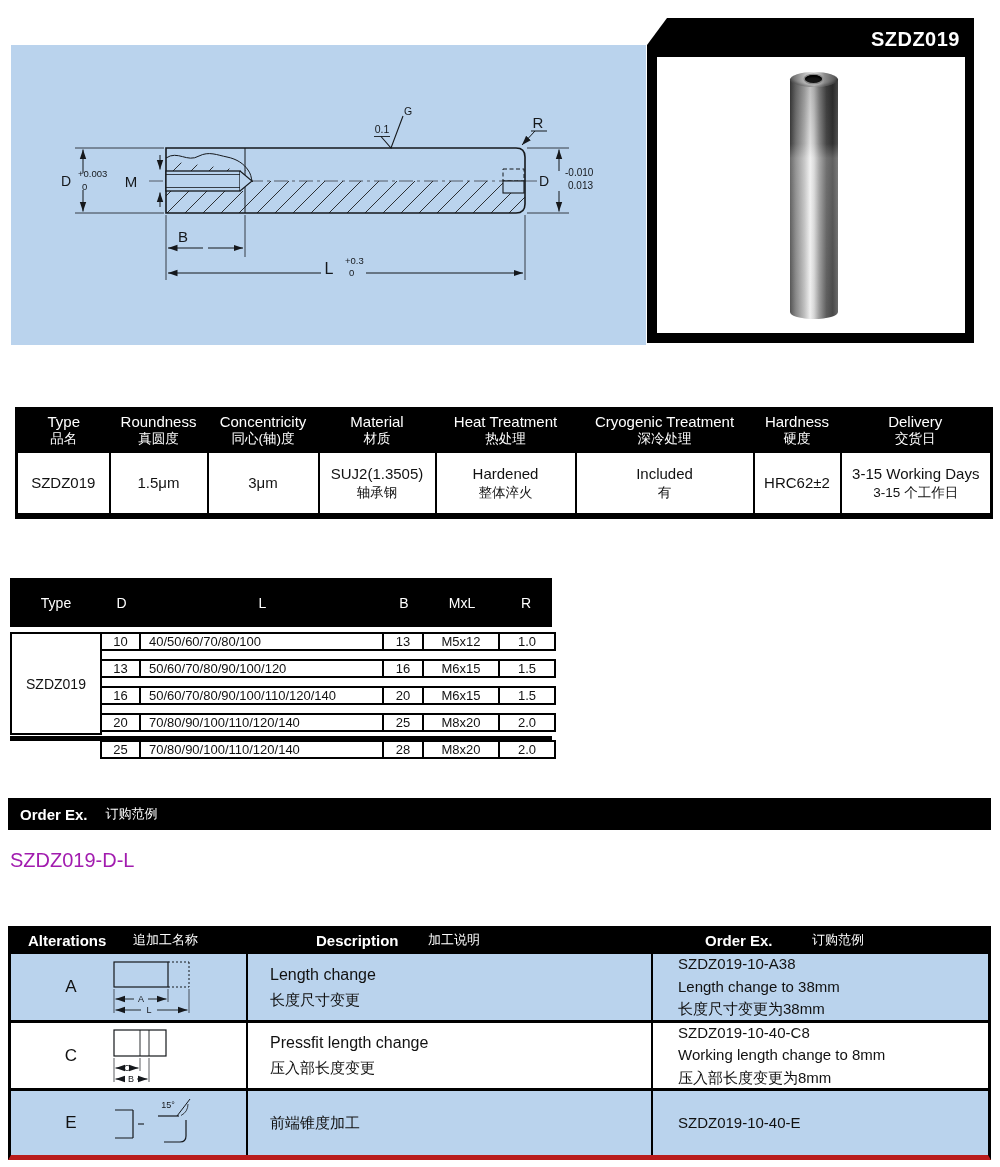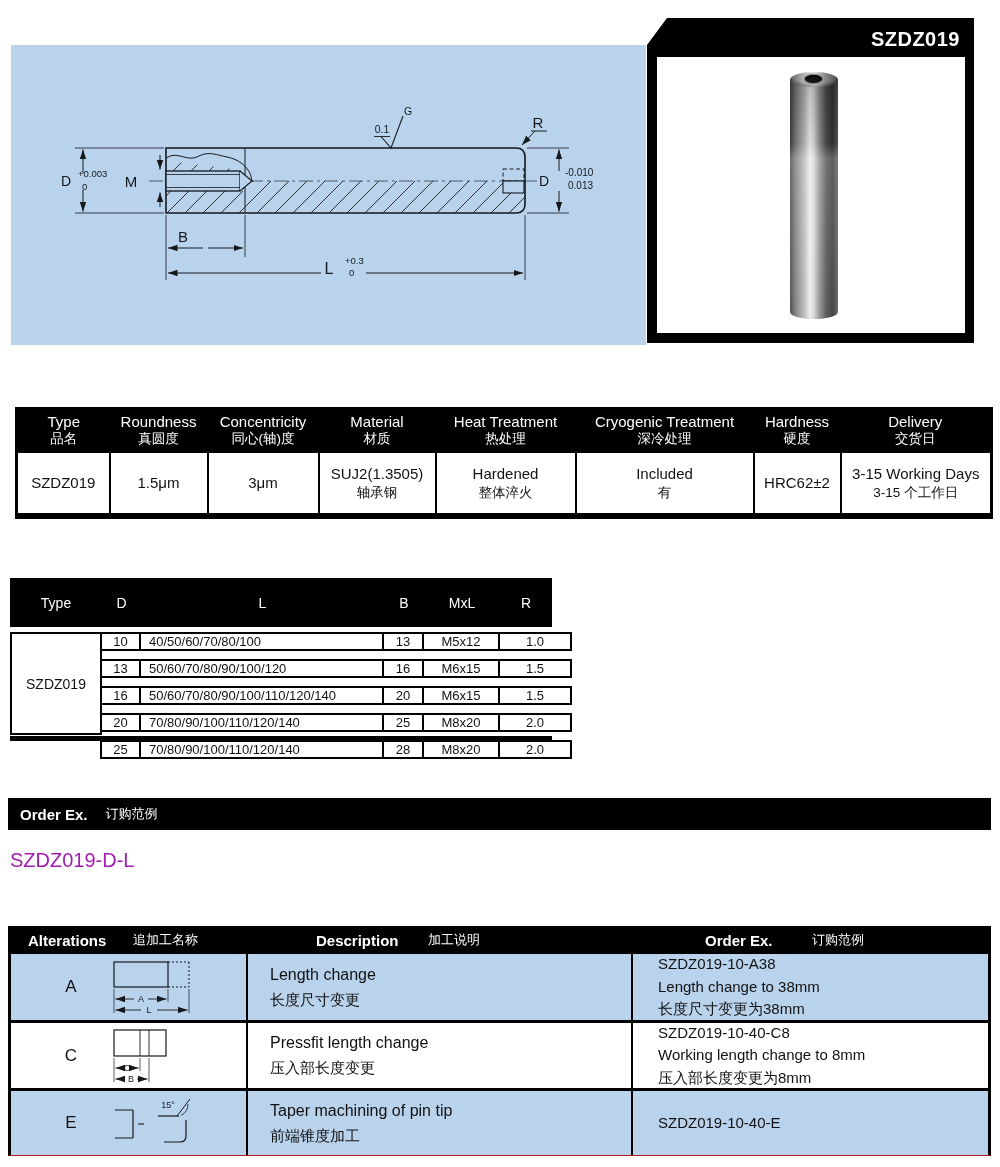--- a/index.html
+++ b/index.html
@@ -45,44 +45,44 @@
   .t2head span { display:block; text-align:center; }
   .t2h-type{width:92px;} .t2h-d{width:39px;} .t2h-l{width:243px;} .t2h-b{width:40px;} .t2h-mxl{width:76px;} .t2h-r{width:52px;}
   .t2typecell { position:absolute; left:0; top:54px; width:92px; height:103px; box-sizing:border-box; border:2px solid #000;
                 background:#fff; display:flex; align-items:center; justify-content:center; font-size:14px; }
   .t2rows { position:absolute; left:90px; top:54px; }
   .t2row { display:flex; margin-bottom:8px; }
   .t2c { height:19px; box-sizing:border-box; border:2px solid #000; background:#fff; margin-left:-2px;
          display:flex; align-items:center; justify-content:center; font-size:13px; }
   .t2c:first-child { margin-left:0; }
   .t2c-d{width:41px;} .t2c-l{width:245px; justify-content:flex-start; padding-left:8px; box-sizing:border-box;}
-  .t2c-b{width:42px;} .t2c-mxl{width:78px;} .t2c-r{width:74px;}
+  .t2c-b{width:42px;} .t2c-mxl{width:78px;} .t2c-r{width:58px;}
   .t2bottom { position:absolute; left:0; top:158px; width:542px; height:5px; background:#000; }
 
   
   .order-bar { position:absolute; left:8px; top:798px; width:983px; height:32px; background:#000; color:#fff;
                display:flex; align-items:center; }
   .order-en { font-size:15px; font-weight:bold; margin-left:12px; }
   .order-zh { font-size:13px; margin-left:18px; }
   .order-example { position:absolute; left:10px; top:849px; font-size:20px; color:#a21caf; }
 
   
   .alt-table { position:absolute; left:8px; top:926px; width:983px; box-sizing:border-box;
-               border-left:3px solid #000; border-right:3px solid #000; border-bottom:1px solid #b91c1c; }
+               border-left:3px solid #000; border-right:3px solid #000; border-bottom:5px solid #b91c1c; }
   .t3head { position:relative; height:28px; background:#000; color:#fff; }
   .t3head span { position:absolute; top:50%; transform:translateY(-50%); white-space:nowrap; }
   .t3h-b { font-size:15px; font-weight:bold; } .t3h-z { font-size:13px; }
   .t3row { display:flex; }
   .t3row + .t3row { border-top:3px solid #000; }
   .row-blue { background:#bad3ed; } .row-white { background:#fff; }
   .t3c1 { width:235px; position:relative; box-sizing:border-box; }
   .t3c2 { width:385px; box-sizing:border-box; border-left:2px solid #000; display:flex; flex-direction:column;
           justify-content:center; padding-left:22px; }
   .t3c3 { flex:1; box-sizing:border-box; border-left:2px solid #000; display:flex; flex-direction:column;
-          justify-content:center; padding-left:25px; }
+          justify-content:center; padding-left:25px;margin-left:20px; }
   .t3letter { position:absolute; left:40px; top:50%; transform:translateY(-50%); width:40px; text-align:center; font-size:17px; }
   .t3diag { position:absolute; left:100px; top:50%; transform:translateY(-50%); }
   .alt-en { font-size:16px; line-height:1.55; } .alt-zh { font-size:15px; line-height:1.55; }
   .ord-line { font-size:15px; line-height:1.5; }
   .stxt { font-family:"Liberation Sans","DejaVu Sans",sans-serif; fill:#15181c; font-size:9px; }
 </style>
 </head>
 <body>
 
 <div class="drawing-panel">
@@ -379,20 +379,19 @@
         <path d="M22,16 H4 M22,16 V44 M22,44 H4" fill="none" stroke="#15181c" stroke-width="1.2"></path>
         <line x1="27" y1="30" x2="33" y2="30" stroke="#15181c" stroke-width="1.1"></line>
         <path d="M47,22 H68" fill="none" stroke="#15181c" stroke-width="1.2"></path>
         <line x1="66" y1="22" x2="79" y2="5" stroke="#15181c" stroke-width="1"></line>
         <path d="M77,10 A 13 13 0 0 1 70,21.5" fill="none" stroke="#15181c" stroke-width="0.8"></path>
         <path d="M75,26 V42 Q75,48 69,48 H53" fill="none" stroke="#15181c" stroke-width="1.2"></path>
         <text class="stxt" x="57" y="14" text-anchor="middle">15°</text>
       </svg>
     </div>
     <div class="t3c2">
-      <div class="alt-en">Taper machining of pin tip</div>
       <div class="alt-zh">前端锥度加工</div>
     </div>
     <div class="t3c3">
       <div class="ord-line">SZDZ019-10-40-E</div>
     </div>
   </div>
 </div>
 
 </body></html>

